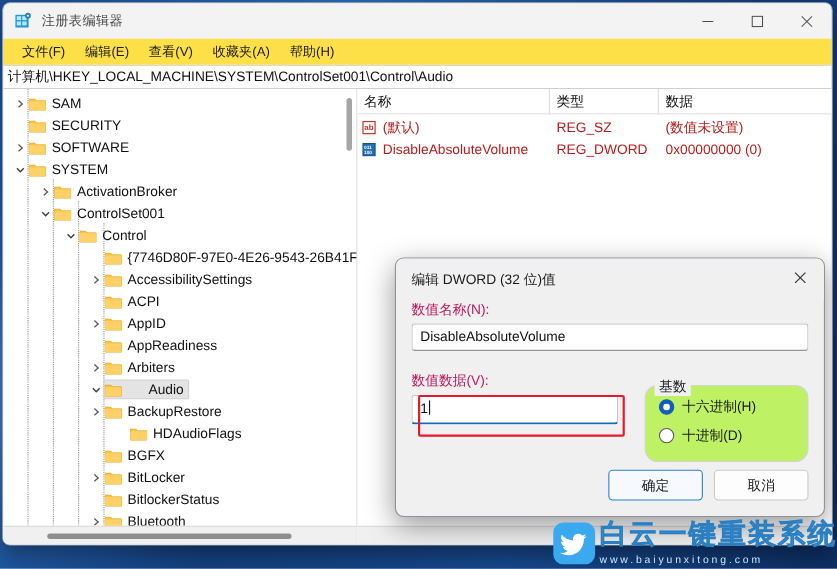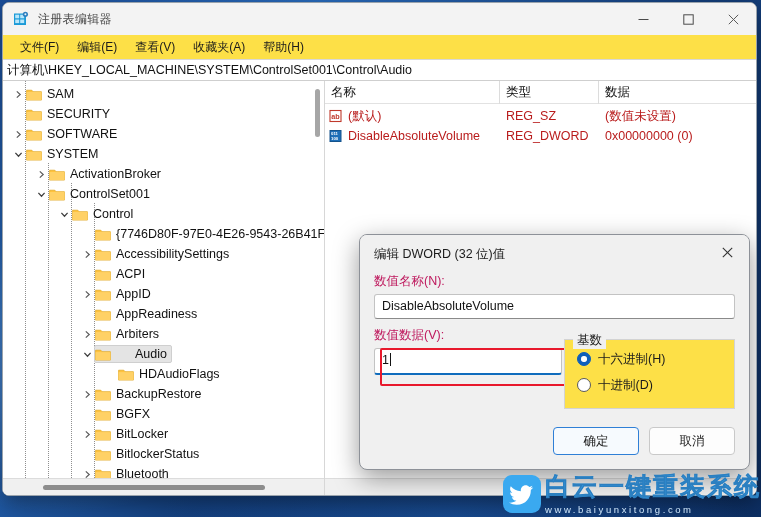--- a/index.html
+++ b/index.html
@@ -221,22 +221,22 @@
   .tbox.focus {
     border: 1px solid #c3c3c3;
     border-bottom: 2px solid #0f6cbd;
     height: 27px; line-height: 23px;
   }
   .caret {
     display: inline-block; width: 1px; height: 13px;
     background: #111; vertical-align: -2px; margin-left: 1px;
   }
   .group {
-    border: 1px solid #d3d3d3; border-radius: 0;
-    background: #fde047;
+    border: 1px solid #d3d3d3; border-radius: 12px;
+    background: #bef264;
     padding: 6px 10px 10px 12px;
     position: relative;
   }
   .group-title {
     position: absolute; top: -8px; left: 8px;
     background: #f0f0f0; padding: 0 4px;
     font-size: 12.5px; color: #1b1b1b;
   }
   .radio-row { display: flex; align-items: center; height: 26px; font-size: 12.5px; color: #1b1b1b; }
   .radio {
@@ -537,43 +537,43 @@
             </span>
             <span class="tlabel-box">
               <span class="folder"><svg width="16" height="13" viewBox="0 0 16 13">
                   <path d="M0.6 2.2h5.2l1.3 1.5h8.3v8.4H0.6z" fill="#ffc33d" stroke="#e0a318" stroke-width="0.7"></path>
                   <path d="M0.6 4.1h14.8v7.9H0.6z" fill="#ffd166"></path>
                 </svg></span>
               <span class="tlabel">Audio</span>
             </span>
           </div>
           <div class="trow">
+            <span style="width: 77px; min-width: 77px;"></span>
+            <span class="chev">
+              <svg width="9" height="9" viewBox="0 0 9 9">
+                <polyline points="2.8,1.4 6.2,4.5 2.8,7.6" fill="none" stroke="#5a5a5a" stroke-width="1.2"></polyline>
+              </svg>
+            </span>
+            <span class="tlabel-box">
+              <span class="folder"><svg width="16" height="13" viewBox="0 0 16 13">
+                  <path d="M0.6 2.2h5.2l1.3 1.5h8.3v8.4H0.6z" fill="#ffc33d" stroke="#e0a318" stroke-width="0.7"></path>
+                  <path d="M0.6 4.1h14.8v7.9H0.6z" fill="#ffd166"></path>
+                </svg></span>
+              <span class="tlabel">BackupRestore</span>
+            </span>
+          </div>
+          <div class="trow">
             <span style="width: 100px; min-width: 100px;"></span>
             <span class="chev"></span>
             <span class="tlabel-box">
               <span class="folder"><svg width="16" height="13" viewBox="0 0 16 13">
                   <path d="M0.6 2.2h5.2l1.3 1.5h8.3v8.4H0.6z" fill="#ffc33d" stroke="#e0a318" stroke-width="0.7"></path>
                   <path d="M0.6 4.1h14.8v7.9H0.6z" fill="#ffd166"></path>
                 </svg></span>
               <span class="tlabel">HDAudioFlags</span>
-            </span>
-          </div>
-          <div class="trow">
-            <span style="width: 77px; min-width: 77px;"></span>
-            <span class="chev">
-              <svg width="9" height="9" viewBox="0 0 9 9">
-                <polyline points="2.8,1.4 6.2,4.5 2.8,7.6" fill="none" stroke="#5a5a5a" stroke-width="1.2"></polyline>
-              </svg>
-            </span>
-            <span class="tlabel-box">
-              <span class="folder"><svg width="16" height="13" viewBox="0 0 16 13">
-                  <path d="M0.6 2.2h5.2l1.3 1.5h8.3v8.4H0.6z" fill="#ffc33d" stroke="#e0a318" stroke-width="0.7"></path>
-                  <path d="M0.6 4.1h14.8v7.9H0.6z" fill="#ffd166"></path>
-                </svg></span>
-              <span class="tlabel">BackupRestore</span>
             </span>
           </div>
           <div class="trow">
             <span style="width: 77px; min-width: 77px;"></span>
             <span class="chev"></span>
             <span class="tlabel-box">
               <span class="folder"><svg width="16" height="13" viewBox="0 0 16 13">
                   <path d="M0.6 2.2h5.2l1.3 1.5h8.3v8.4H0.6z" fill="#ffc33d" stroke="#e0a318" stroke-width="0.7"></path>
                   <path d="M0.6 4.1h14.8v7.9H0.6z" fill="#ffd166"></path>
                 </svg></span>
@@ -678,21 +678,21 @@
             <line x1="0.8" y1="0.8" x2="10.2" y2="10.2" stroke="#333" stroke-width="1.1"></line>
             <line x1="10.2" y1="0.8" x2="0.8" y2="10.2" stroke="#333" stroke-width="1.1"></line>
           </svg>
       </div>
     </div>
 
     <div class="dlg-body">
       <div class="lbl">数值名称(N):</div>
       <div class="tbox">DisableAbsoluteVolume</div>
 
-      <div style="display:flex; margin-top:8px; ">
+      <div style="display:flex; margin-top:19px; gap:22px;">
         <div style="width:190px;">
           <div class="lbl">数值数据(V):</div>
           <div class="valwrap">
             <div class="tbox focus"><span>1</span><span class="caret"></span></div>
             <div class="redbox"></div>
           </div>
         </div>
 
         <div style="flex:1; margin-top:12px;">
           <div class="group">

